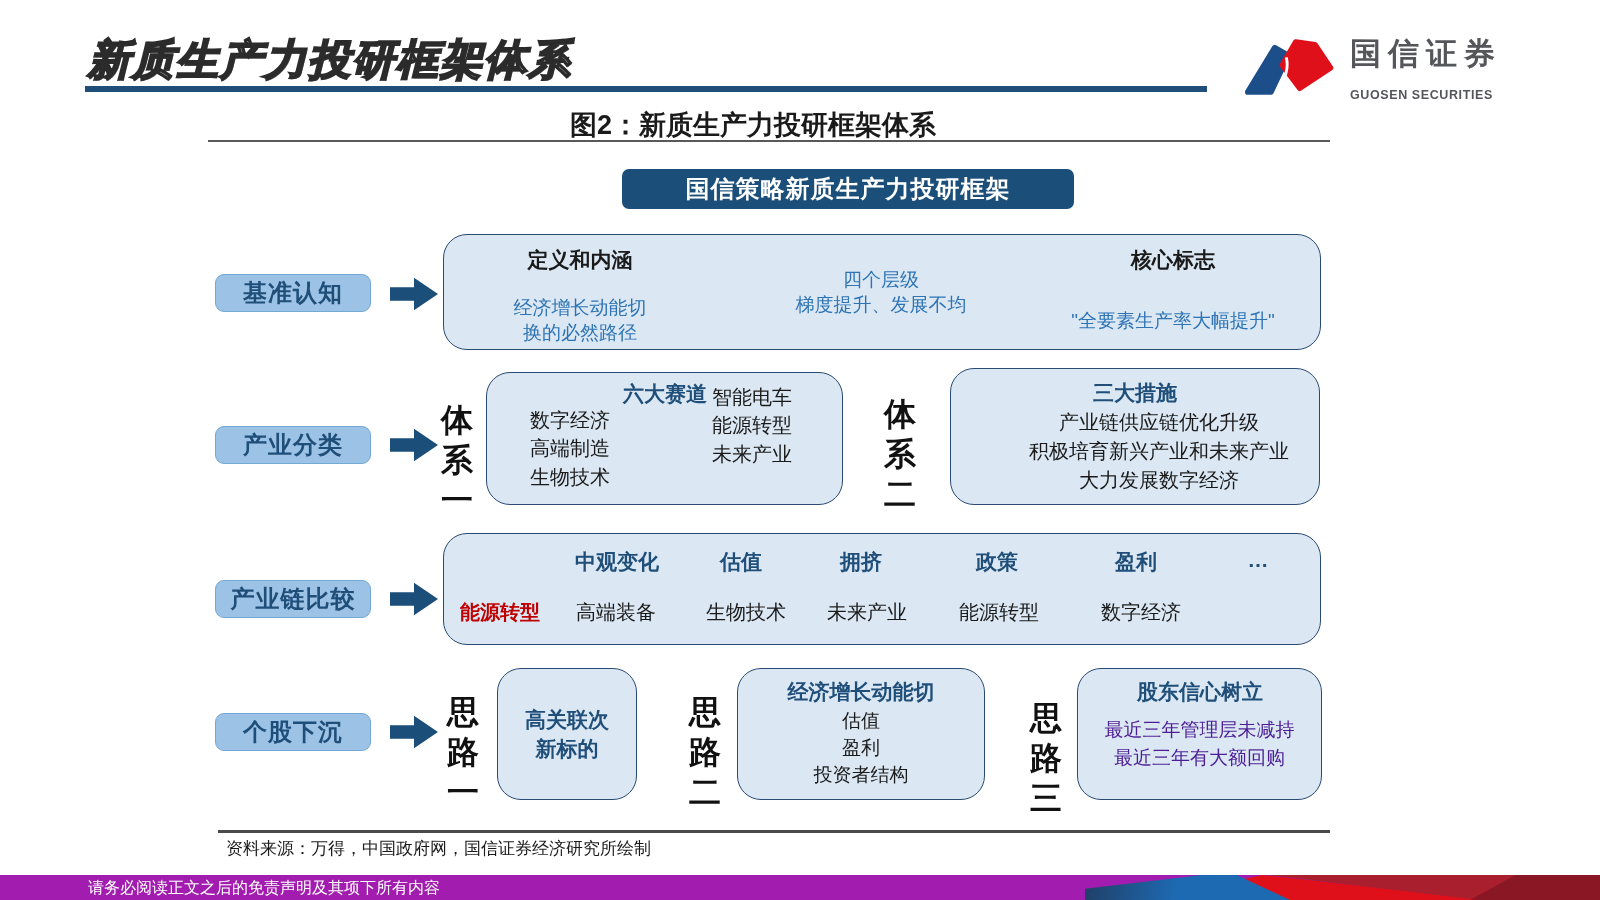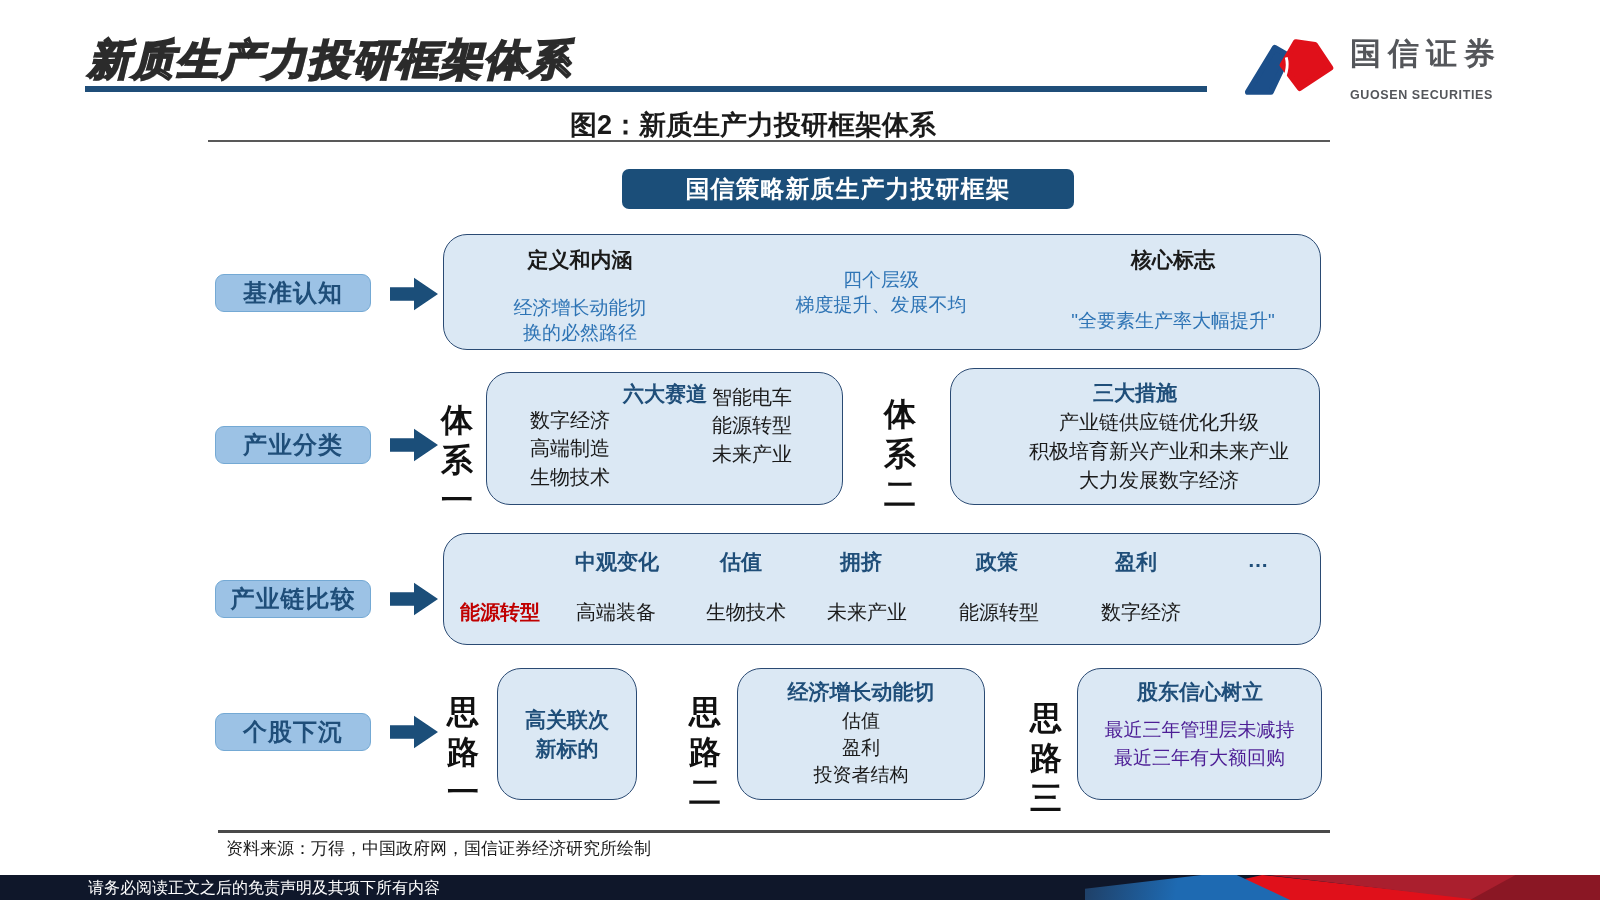--- a/index.html
+++ b/index.html
@@ -45,21 +45,21 @@
   .abs{ position:absolute; }
   .cc{ transform:translateX(-50%); }
 
   
   .r3head{ position:absolute; top:548px; transform:translateX(-50%); color:#1f4e79; font-size:21px; font-weight:bold; white-space:nowrap; }
   .r3cell{ position:absolute; top:599px; transform:translateX(-50%); color:#1a1a1a; font-size:20px; white-space:nowrap; }
 
   
   .src-rule{ position:absolute; left:218px; top:830px; width:1112px; height:3px; background:#4a4a4a; }
   .source-text{ position:absolute; left:226px; top:837px; font-size:17px; color:#1a1a1a; white-space:nowrap; }
-  .footer-bar{ position:absolute; left:0; top:875px; width:1600px; height:25px; background:#0f172a; overflow:hidden; }
+  .footer-bar{ position:absolute; left:0; top:875px; width:1600px; height:25px; background:#a21caf; overflow:hidden; }
   .disclaimer{ position:absolute; left:88px; top:0; height:25px; line-height:25px; color:#ffffff; font-size:16px; white-space:nowrap; }
   .deco{ position:absolute; top:0; height:25px; }
   .deco-red-bright{ left:1150px; width:340px; background:#e0101a; clip-path:polygon(33% 0,100% 100%,0 100%); }
   .deco-red-dark{ left:1255px; width:345px; background:#aa1f2e; clip-path:polygon(4% 0,100% 0,100% 100%,65% 100%); }
   .deco-red-darker{ left:1470px; width:130px; background:rgba(80,10,18,0.35); clip-path:polygon(35% 0,100% 0,100% 100%,0 100%); }
   .deco-blue{ left:1085px; width:205px; background:linear-gradient(100deg,#1f3f66 0%,#1e6ab2 45%);
     clip-path:polygon(0 55%,57% 0,74% 0,100% 100%,0 100%); }
 </style>
 </head>
 <body>

